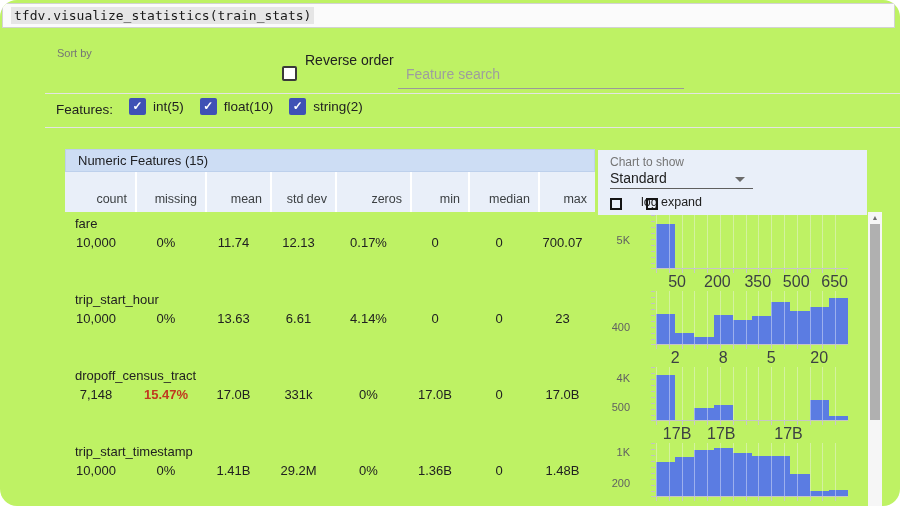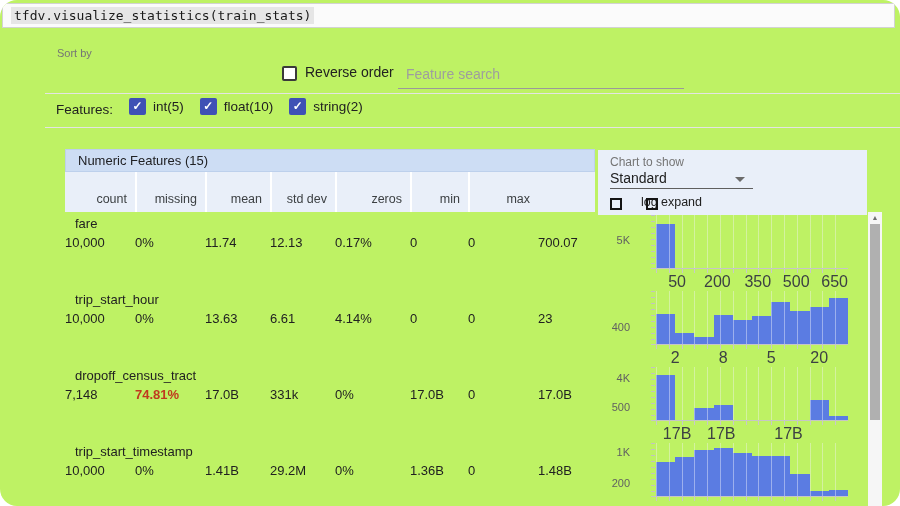--- a/index.html
+++ b/index.html
@@ -14,21 +14,21 @@
 
   
   #sort-label{position:absolute;left:57px;top:47px;font-size:11px;color:#757575;}
   #sort-select{position:absolute;left:57px;top:61px;width:206px;height:26px;border-bottom:1px solid #8f8f8f;
     box-sizing:border-box;font-size:14px;color:#212121;cursor:pointer;}
   #sort-select .val{position:absolute;left:0;top:4px;}
   .dd-arrow{position:absolute;width:0;height:0;border-left:5px solid transparent;border-right:5px solid transparent;
     border-top:5px solid #6b6b6b;}
   #sort-select .dd-arrow{right:12px;top:11px;}
   #reverse-cb{position:absolute;left:282px;top:66px;width:11px;height:11px;border:2px solid #3a3a3a;border-radius:2px;background:#fff;}
-  #reverse-label{position:absolute;left:305px;top:64px;font-size:14px;color:#212121;}
+  #reverse-label{position:absolute;left:305px;top:52px;font-size:14px;color:#212121;}
   #search-input{position:absolute;left:398px;top:61px;width:278px;height:25px;border:none;border-bottom:1px solid #9a9a9a;
     background:transparent;outline:none;font-family:"Liberation Sans",sans-serif;font-size:14px;color:#212121;padding:0 0 2px 8px;}
   #search-input::placeholder{color:#9e9e9e;}
 
   .hdivider{position:absolute;left:45px;right:0;height:1px;background:#e4e4e4;}
   #div1{top:93px;} #div2{top:127px;}
 
   
   #features-label{position:absolute;left:56px;top:102px;font-size:13.5px;color:#212121;}
   #feature-type-list{position:absolute;left:129px;top:98px;display:flex;gap:16px;}
@@ -41,21 +41,21 @@
   #table-title{position:absolute;left:65px;top:149px;width:530px;height:23px;background:var(--table-title-bg,#cdddf4);
     border:1px solid #bdd0ec;box-sizing:border-box;font-size:13px;color:#202124;line-height:21px;padding-left:12px;}
   .stat-grid{display:grid;grid-template-columns:70px 70px 65px 65px 75px 58px 70px 57px;}
   #table-header{position:absolute;left:65px;top:172px;width:530px;height:40px;background:var(--table-header-bg,#e9eff9);box-sizing:border-box;}
   .th{font-size:12.5px;color:#3c4043;text-align:right;padding:20px 8px 0 0;border-left:2px solid #fff;box-sizing:border-box;}
   .th:first-child{border-left:none;}
   #table-rows{position:absolute;left:65px;top:212px;width:530px;height:294px;}
   .t-row{position:absolute;left:0;width:530px;height:76px;}
   .feature-name{position:absolute;left:10px;top:4px;font-size:13px;color:#212121;}
   .t-values{position:absolute;left:0;top:23px;width:530px;}
-  .td{font-size:13px;color:#212121;text-align:left;padding-right:8px;box-sizing:border-box;}
+  .td{font-size:13px;color:#212121;text-align:center;padding-right:8px;box-sizing:border-box;}
   .td.alert{color:var(--alert-red,#c0391f);font-weight:bold;}
 
   
   #chart-panel{position:absolute;left:598px;top:150px;width:269px;height:65px;background:var(--panel-bg,#e9eff9);}
   #chart-show-label{position:absolute;left:12px;top:5px;font-size:12px;color:#757575;}
   #chart-select{position:absolute;left:12px;top:19px;width:143px;height:20px;border-bottom:1px solid #5f5f5f;
     box-sizing:border-box;font-size:14px;color:#212121;cursor:pointer;}
   #chart-select .val{position:absolute;left:0;top:1px;}
   #chart-select .dd-arrow{right:8px;top:8px;}
   .small-cb{position:absolute;width:8px;height:8px;border:2px solid #141414;background:transparent;}
@@ -120,20 +120,21 @@
   <div id="div2" class="hdivider"></div>
 
   <div id="table-title">Numeric Features (15)</div>
   <div id="table-header" class="stat-grid">
       <div class="th">count</div>
       <div class="th">missing</div>
       <div class="th">mean</div>
       <div class="th">std dev</div>
       <div class="th">zeros</div>
       <div class="th">min</div>
+      <div class="th">median</div>
       <div class="th">max</div>
     </div>
   <div id="table-rows">
       <div class="t-row" style="top:0px">
         <div class="feature-name">fare</div>
         <div class="t-values stat-grid">
           <div class="td">10,000</div>
           <div class="td">0%</div>
           <div class="td">11.74</div>
           <div class="td">12.13</div>
@@ -153,21 +154,21 @@
           <div class="td">4.14%</div>
           <div class="td">0</div>
           <div class="td">0</div>
           <div class="td">23</div>
         </div>
       </div>
       <div class="t-row" style="top:152px">
         <div class="feature-name">dropoff_census_tract</div>
         <div class="t-values stat-grid">
           <div class="td">7,148</div>
-          <div class="td alert">74.81%</div>
+          <div class="td alert">15.47%</div>
           <div class="td">17.0B</div>
           <div class="td">331k</div>
           <div class="td">0%</div>
           <div class="td">17.0B</div>
           <div class="td">0</div>
           <div class="td">17.0B</div>
         </div>
       </div>
       <div class="t-row" style="top:228px">
         <div class="feature-name">trip_start_timestamp</div>

